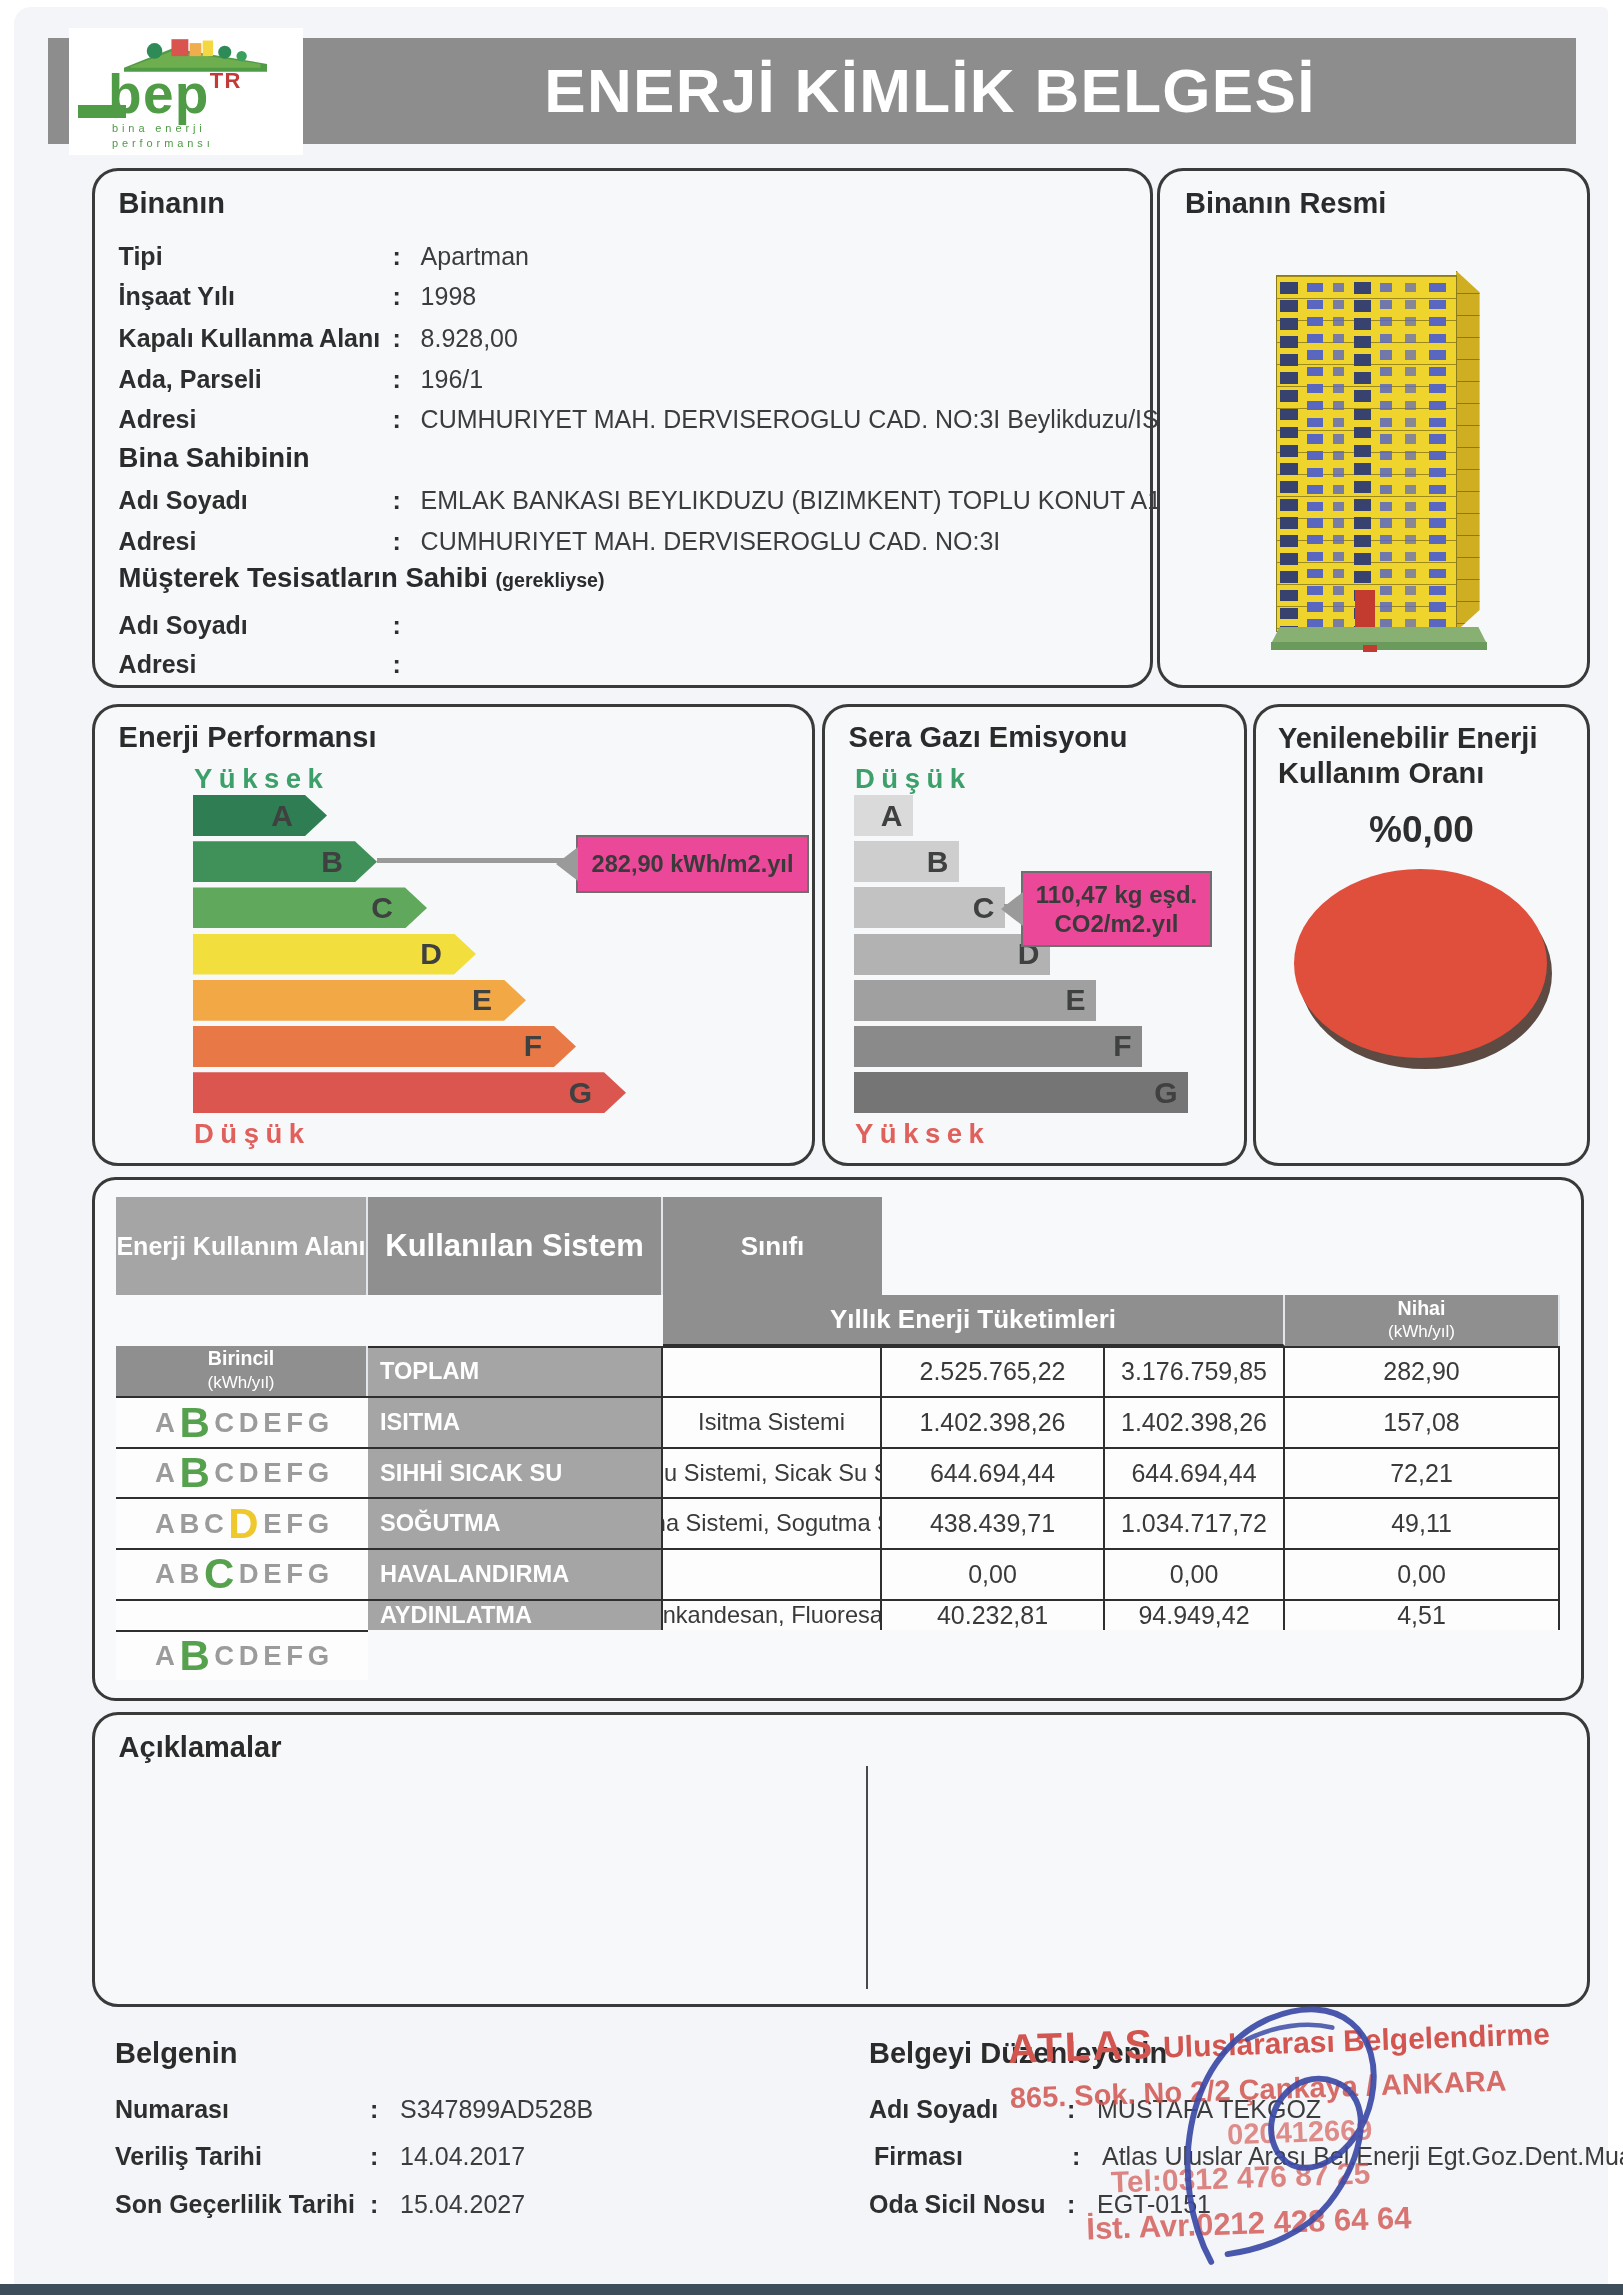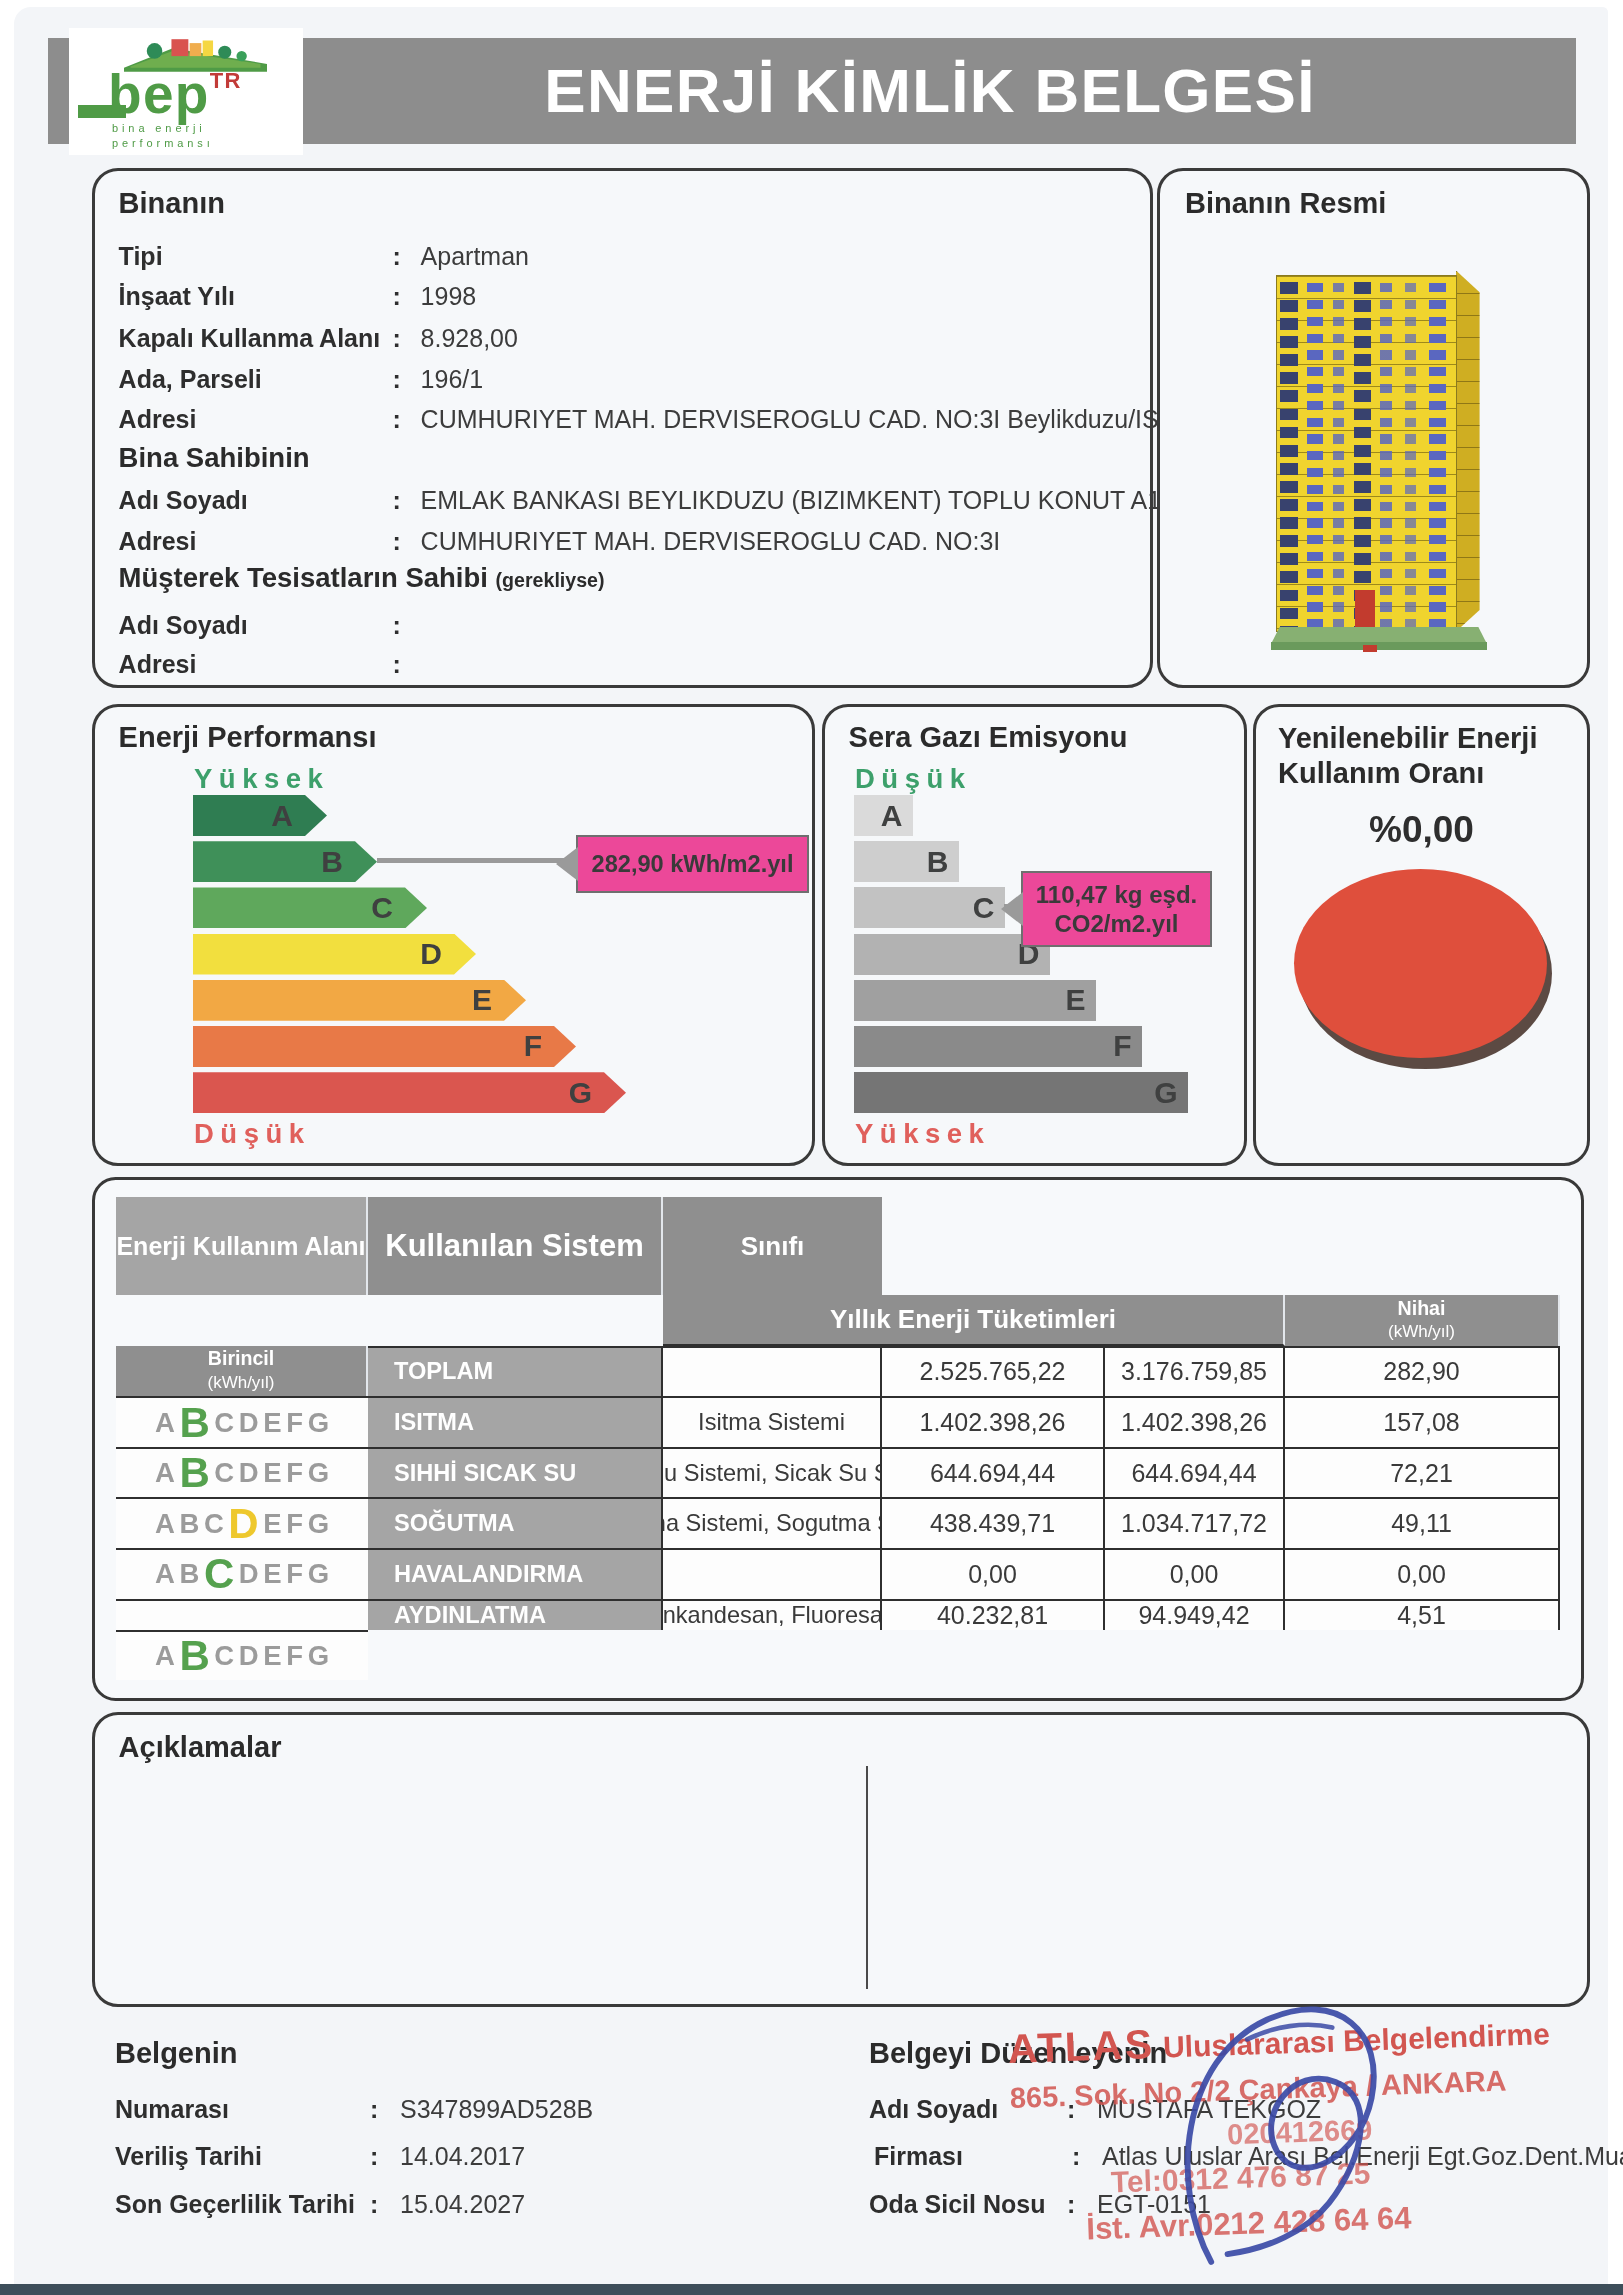--- a/index.html
+++ b/index.html
@@ -87,21 +87,21 @@
   .hc.first { background:#a5a5a5; font-size:25px; grid-row:1/3; }
   .hc.c2 { grid-row:1/3; font-size:31px; }
   .hc.grp { grid-column:3/6; border-bottom:2.6px solid #2f2f2f; font-size:26px; }
   .hc.sub { flex-direction:column; font-size:19.6px; line-height:23.6px; }
   .hc.sub .unit { font-weight:normal; font-size:17px; }
   .hc.last { grid-row:1/3; border-right:none; font-size:26px; }
   .dc { background:#fdfdfd; display:flex; align-items:center; justify-content:center;
         border-right:2px solid #2f2f2f; border-top:2.6px solid #2f2f2f;
         font-size:25px; color:#3a3a3a; white-space:nowrap; overflow:hidden; }
   .dc.lab { background:#a5a5a5; color:#ffffff; font-weight:bold; font-size:23.6px;
-            justify-content:flex-start; padding-left:26px; }
+            justify-content:flex-start; padding-left:12px; }
   .dc.sys { font-size:23.6px; }
   .dc.cls { border-right:none; gap:4.6px; }
   .dc.cls span { font-size:27.5px; font-weight:bold; color:#9b9b9b; }
   .dc.cls span.active { font-size:42px; }
 
   
   .divider-v { position:absolute; background:#4a4a4a; }
   .stamp { position:absolute; left:1011px; top:2015px; width:628px; transform:rotate(-2deg);
            color:#d25550; font-weight:bold; pointer-events:none; }
   .stamp .s1 { font-size:30px; } .stamp .s1 b { font-size:41px; letter-spacing:2.6px; }

